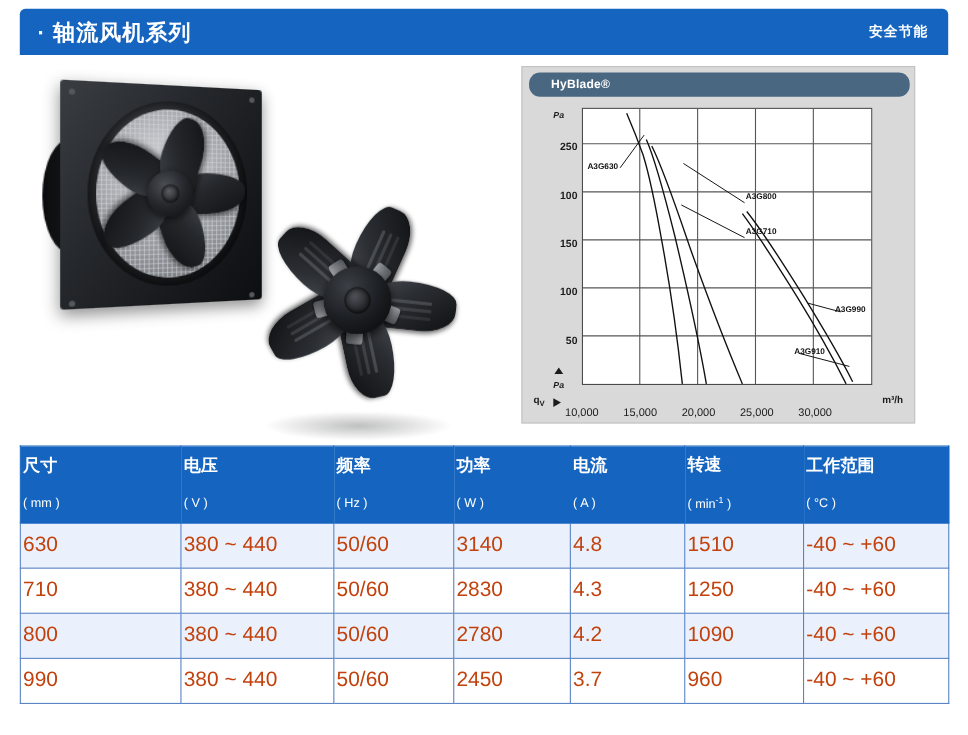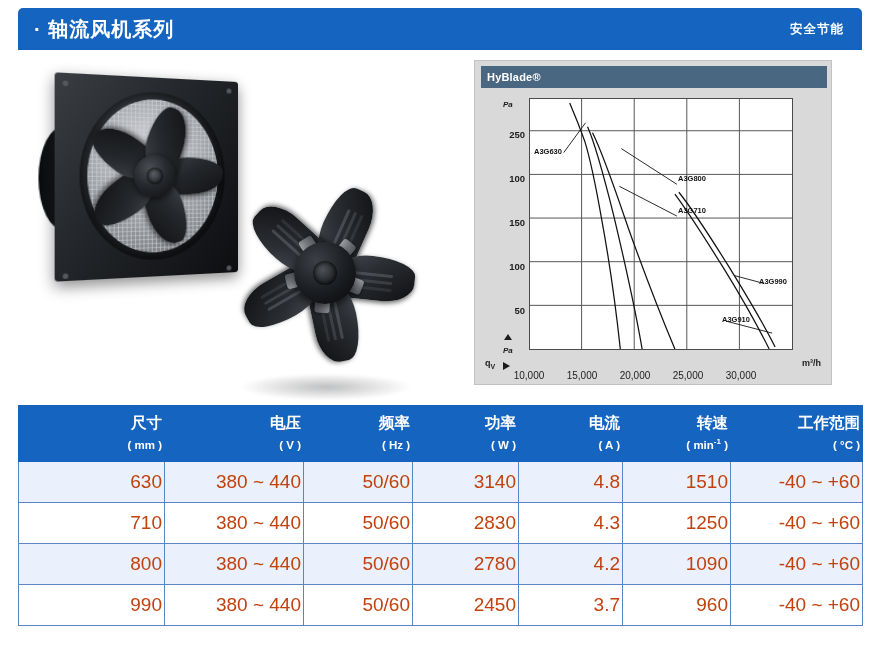--- a/index.html
+++ b/index.html
@@ -187,21 +187,22 @@
     width: 358px; height: 325px;
     background: #d9d9d9;
     border: 1px solid #c2c2c2;
   }
   .chart-titlebar {
     position:absolute;
     left: 6px; top: 5px;
     width: 346px; height: 22px;
     background: #4a6782;
     display:flex; align-items:center;
-    padding-left: 6px;
+    padding-left: 20px;
+    border-radius: 10px;
   }
   .chart-title {
     color:#fff; font-size: 11px; font-weight: bold; letter-spacing:.2px;
   }
   .plot-wrap {
     position:absolute;
     left: 6px; top: 33px;
     width: 346px; height: 286px;
   }
   .plot-area {
@@ -272,32 +273,32 @@
   
   .spec-table {
     position:absolute;
     left: 18px; top: 405px;
     width: 844px;
     border-collapse: collapse;
     table-layout: fixed;
   }
   .spec-table th, .spec-table td {
     border: 1px solid #5a84c4;
-    text-align: right;
+    text-align: left;
   }
   .spec-table thead th {
     background: #1565c0;
     border-color: #1565c0;
     color: #ffffff;
     padding: 9px 2px 10px;
     font-weight: bold;
     line-height: 1.05;
   }
   .th-main { font-size: 15.5px; display:block; }
-  .th-unit { font-size: 11.5px; display:block; margin-top: 7px; font-weight: bold; }
+  .th-unit { font-size: 11.5px; display:block; margin-top: 20px; font-weight: normal; }
   .spec-table tbody td {
     font-size: 19px;
     color: #c2410c;
     padding: 9px 2px;
     height: 34px;
   }
   tbody tr:nth-child(odd)  td { background: #eaf1fc; }
   tbody tr:nth-child(even) td { background: #ffffff; }
   sup { font-size: 8px; vertical-align: super; }
 </style>

